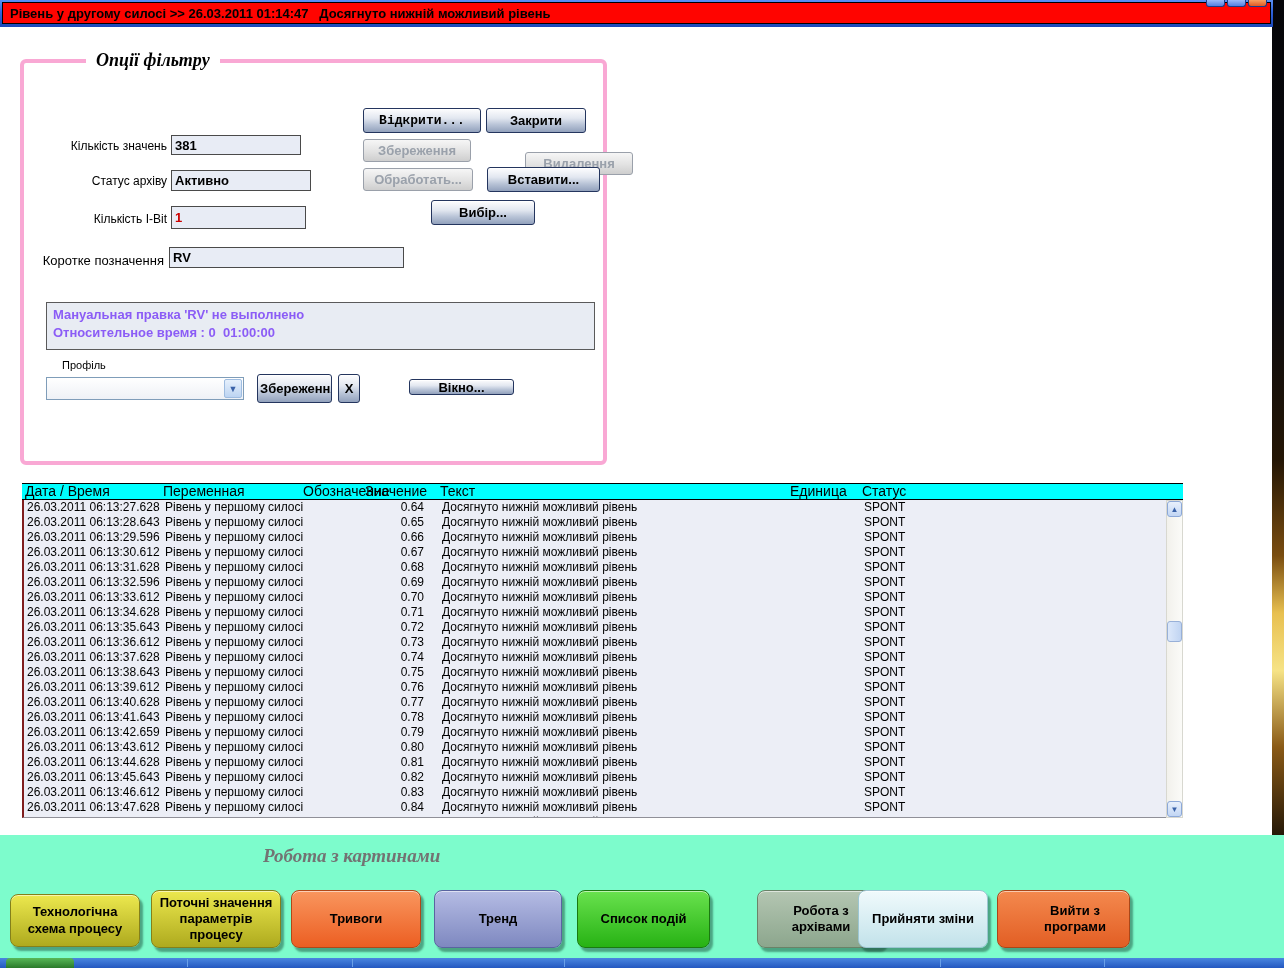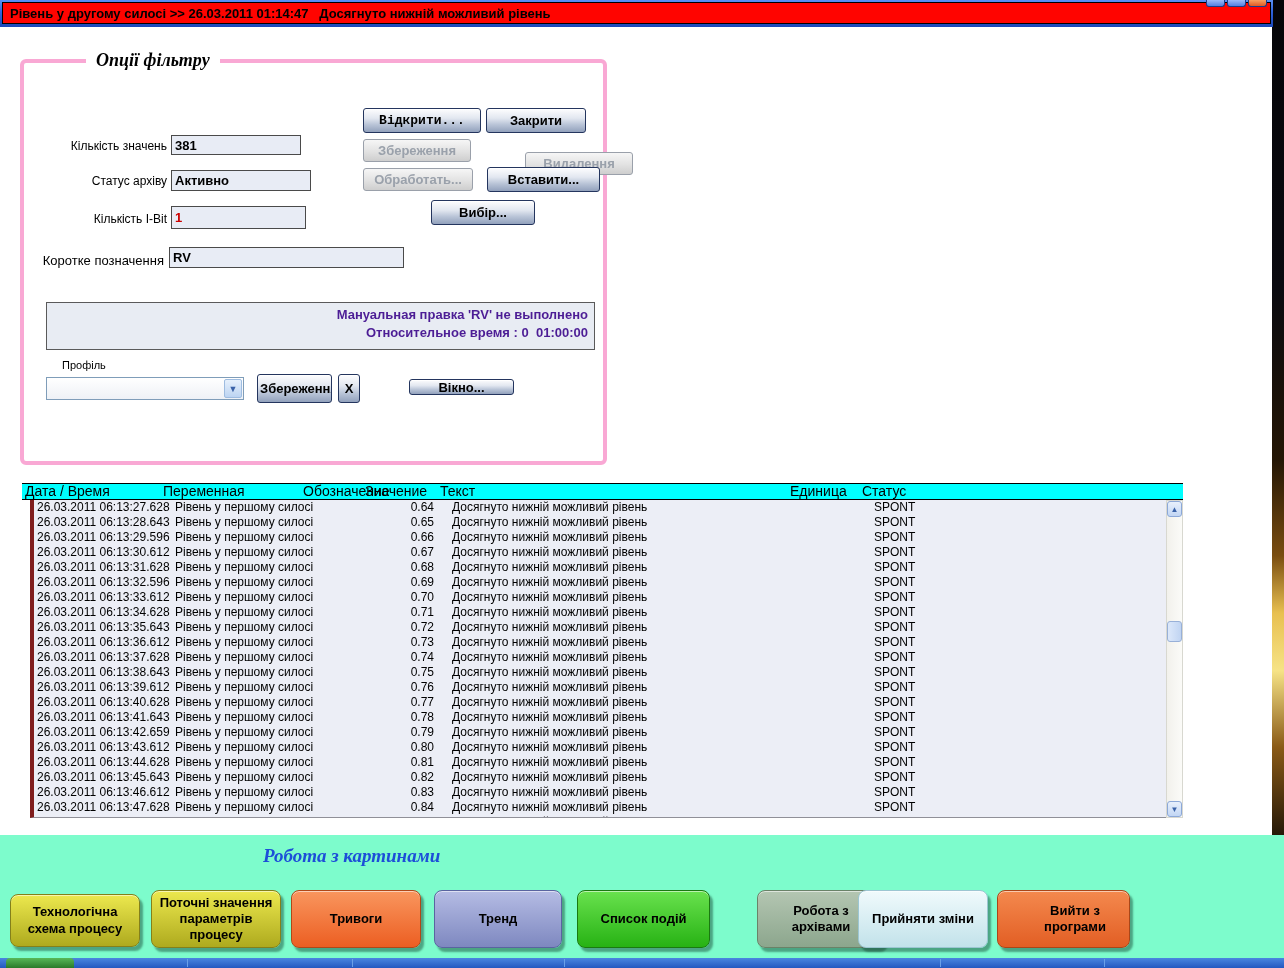--- a/index.html
+++ b/index.html
@@ -34,59 +34,59 @@
   .xbtn{position:absolute;border:1px solid #24355e;border-radius:3px;cursor:default;
     background:linear-gradient(180deg,#fdfdfe 0%,#e2e7f0 40%,#b9c4d7 68%,#92a1bc 100%);
     font-weight:bold;font-size:13px;color:#000;display:flex;align-items:center;justify-content:center;
     box-shadow:inset 0 1px 0 #ffffff;}
   .xbtn.disabled{background:linear-gradient(180deg,#f6f6f6 0%,#e2e2e2 55%,#cecece 100%);
     border-color:#9aa0aa;color:#9aa1ab;box-shadow:none;}
   .xbtn.clip{justify-content:flex-start;overflow:hidden;white-space:nowrap;padding-left:2px;}
 
   .msgbox{position:absolute;left:22px;top:231px;width:549px;height:48px;background:#e8ecf3;
     border:1px solid #5a5a5a;padding:3px 6px;box-sizing:border-box;}
-  .msgline{font-weight:bold;font-size:13px;color:#4c1d95;white-space:pre;line-height:18px;text-align:right;}
+  .msgline{font-weight:bold;font-size:13px;color:#8b5cf6;white-space:pre;line-height:18px;}
 
   .profile-label{position:absolute;left:38px;top:288px;font-size:11px;color:#000;}
   .dropdown{position:absolute;left:22px;top:306px;width:198px;height:23px;
     border:1px solid #7f9db9;background:linear-gradient(180deg,#ffffff,#eef1f6);box-sizing:border-box;}
   .dd-arrow{position:absolute;right:1px;top:1px;bottom:1px;width:18px;border:1px solid #9ebce0;border-radius:2px;
     background:linear-gradient(180deg,#e6f0fc,#bcd4f2);display:flex;align-items:center;justify-content:center;
     color:#3a62a8;font-size:9px;box-sizing:border-box;}
 
   
   .event-table{position:absolute;left:22px;top:483px;width:1161px;height:335px;}
   .thead{position:absolute;left:0;top:0;width:1161px;height:17px;background:#00ffff;
     border-top:1px solid #000;border-bottom:1px solid #000;box-sizing:border-box;}
   .th{position:absolute;top:0;font-size:14px;line-height:15px;color:#000;white-space:nowrap;}
   .th1{left:3px;} .th2{left:141px;} .th3{left:281px;} .th4{left:343px;}
   .th5{left:418px;} .th6{left:768px;} .th7{left:840px;}
-  .tbody{position:absolute;left:8px;top:17px;width:1144px;height:318px;background:#eceef6;
-    overflow:hidden;border-left:4px solid #7f1d1d;border-bottom:1px solid #909098;box-sizing:border-box;}
+  .tbody{position:absolute;left:0;top:17px;width:1144px;height:318px;background:#eceef6;
+    overflow:hidden;border-left:2px solid #7f1d1d;border-bottom:1px solid #909098;box-sizing:border-box;}
   .trow{position:relative;height:15px;line-height:15px;}
   .tcell{position:absolute;top:0;font-size:12px;color:#000;white-space:nowrap;}
   .c-date{left:3px;width:137px;}
   .c-var{left:141px;width:139px;}
   .c-val{left:281px;width:119px;text-align:right;}
   .c-text{left:418px;width:345px;}
   .c-status{left:840px;width:100px;}
 
   .scrollbar{position:absolute;left:1144px;top:17px;width:17px;height:318px;
     background:linear-gradient(90deg,#f2f1ec,#fbfbf8);border:1px solid #d8d8d0;box-sizing:border-box;}
   .sb-btn{position:absolute;left:0;width:15px;height:16px;border:1px solid #8ca8d8;border-radius:3px;
     background:linear-gradient(180deg,#e8f0fc,#c2d6f4);display:flex;align-items:center;justify-content:center;
     color:#3a62a8;font-size:8px;box-sizing:border-box;}
   .sb-up{top:0;} .sb-down{bottom:0;}
   .sb-thumb{position:absolute;left:0;top:120px;width:15px;height:21px;border:1px solid #98b0d8;border-radius:3px;
     background:linear-gradient(90deg,#dce8fa,#c0d4f2);box-sizing:border-box;}
 
   
   .footer{position:absolute;left:0;top:835px;width:1284px;height:123px;background:#7dfccc;}
   .footer-title{position:absolute;left:263px;top:10px;
-    font-family:"Liberation Serif",serif;font-style:italic;font-weight:bold;font-size:19px;color:#1d4ed8;}
+    font-family:"Liberation Serif",serif;font-style:italic;font-weight:bold;font-size:19px;color:#737373;}
   .fbtn{position:absolute;border:1px solid #555;border-radius:8px;display:flex;align-items:center;justify-content:center;
     font-weight:bold;font-size:13px;color:#000;text-align:center;white-space:pre-line;line-height:1.25;
     box-shadow:3px 4px 2px rgba(15,60,42,.45), inset 0 1px 0 rgba(255,255,255,.55);cursor:default;}
   .fbtn:nth-of-type(1){left:10px;top:59px;width:130px;height:53px;}
   .fbtn:nth-of-type(2){left:151px;top:55px;width:130px;height:58px;}
   .fbtn:nth-of-type(3){left:291px;top:55px;width:130px;height:58px;}
   .fbtn:nth-of-type(4){left:434px;top:55px;width:128px;height:58px;}
   .fbtn:nth-of-type(5){left:577px;top:55px;width:133px;height:58px;}
   .fbtn:nth-of-type(6){left:721px;top:55px;width:128px;height:58px;margin-left:36px;}
   .fbtn:nth-of-type(7){left:858px;top:55px;width:130px;height:58px;}

